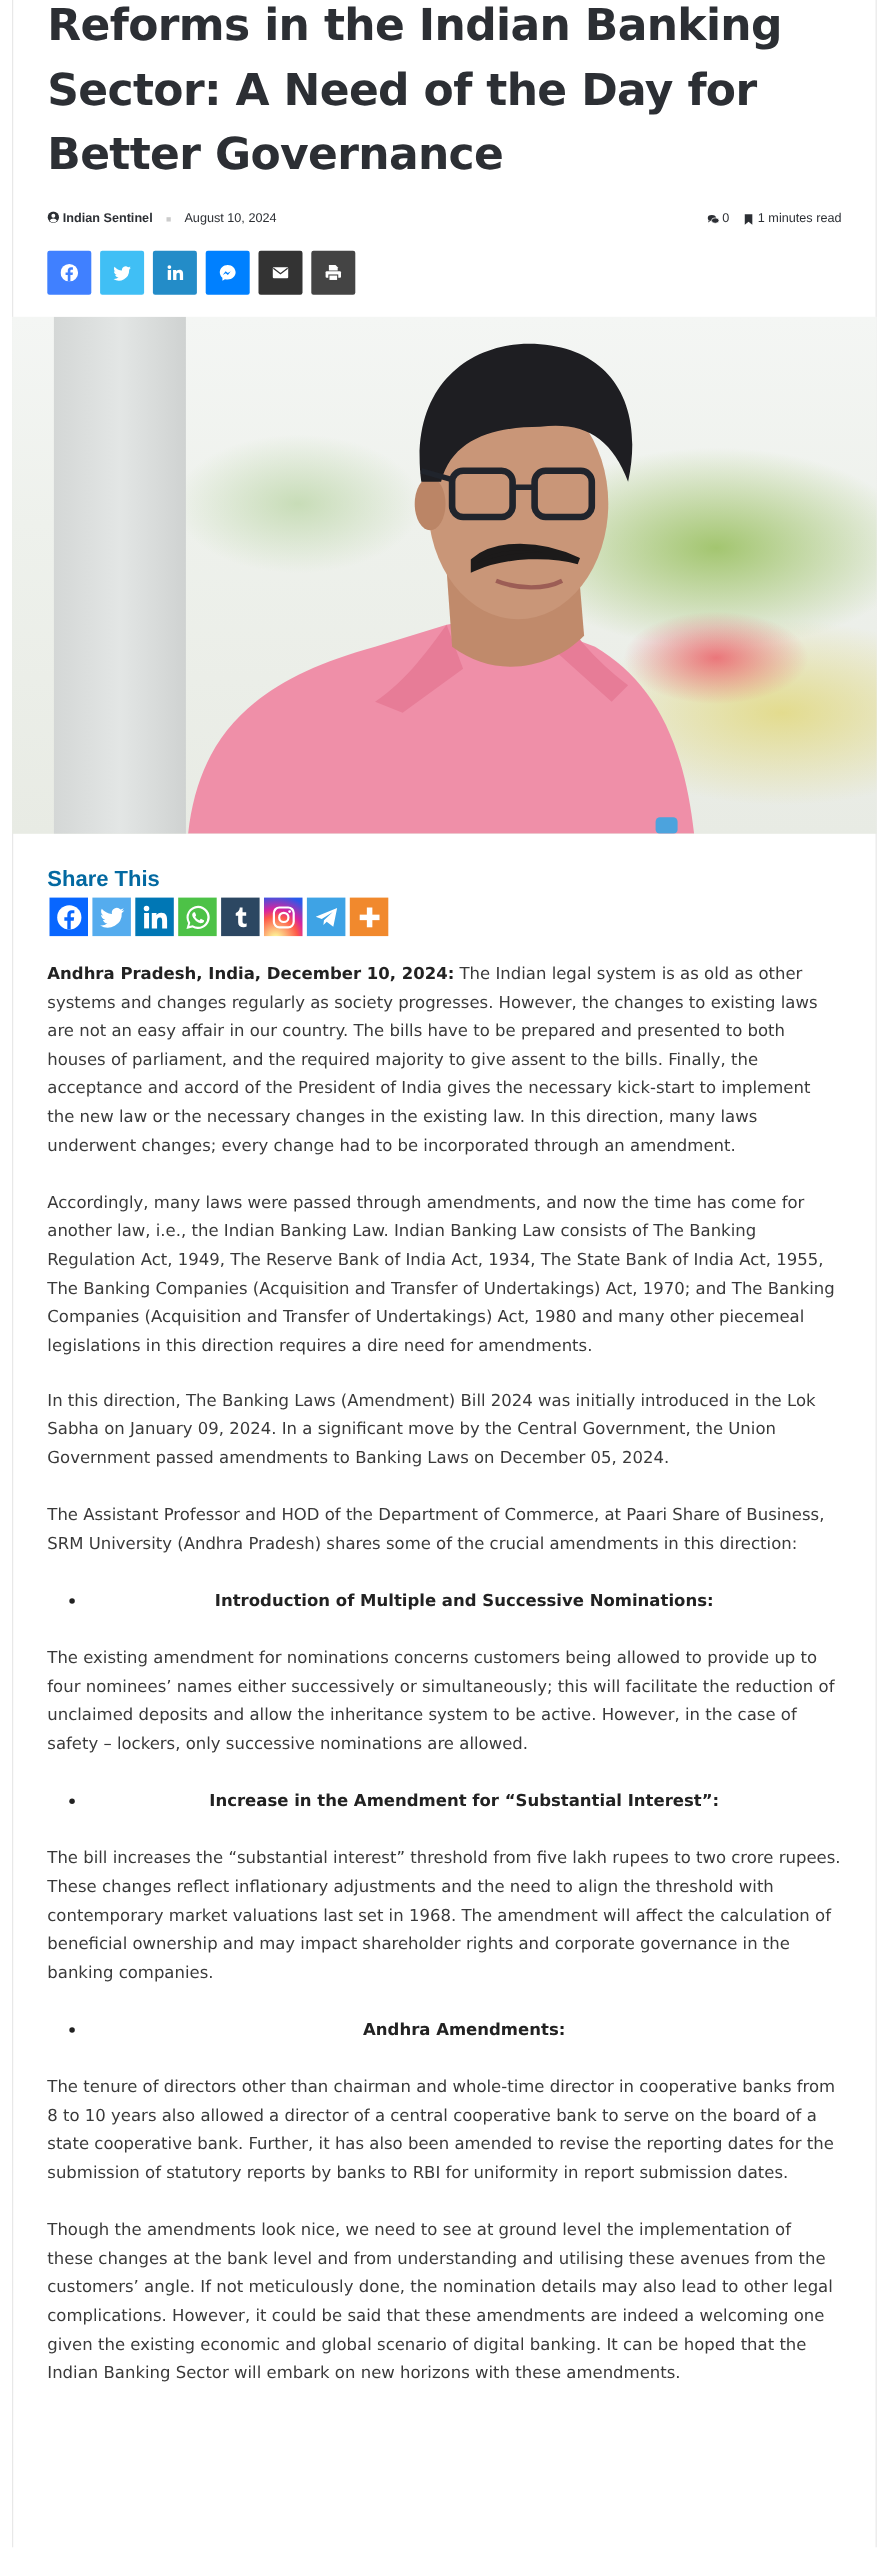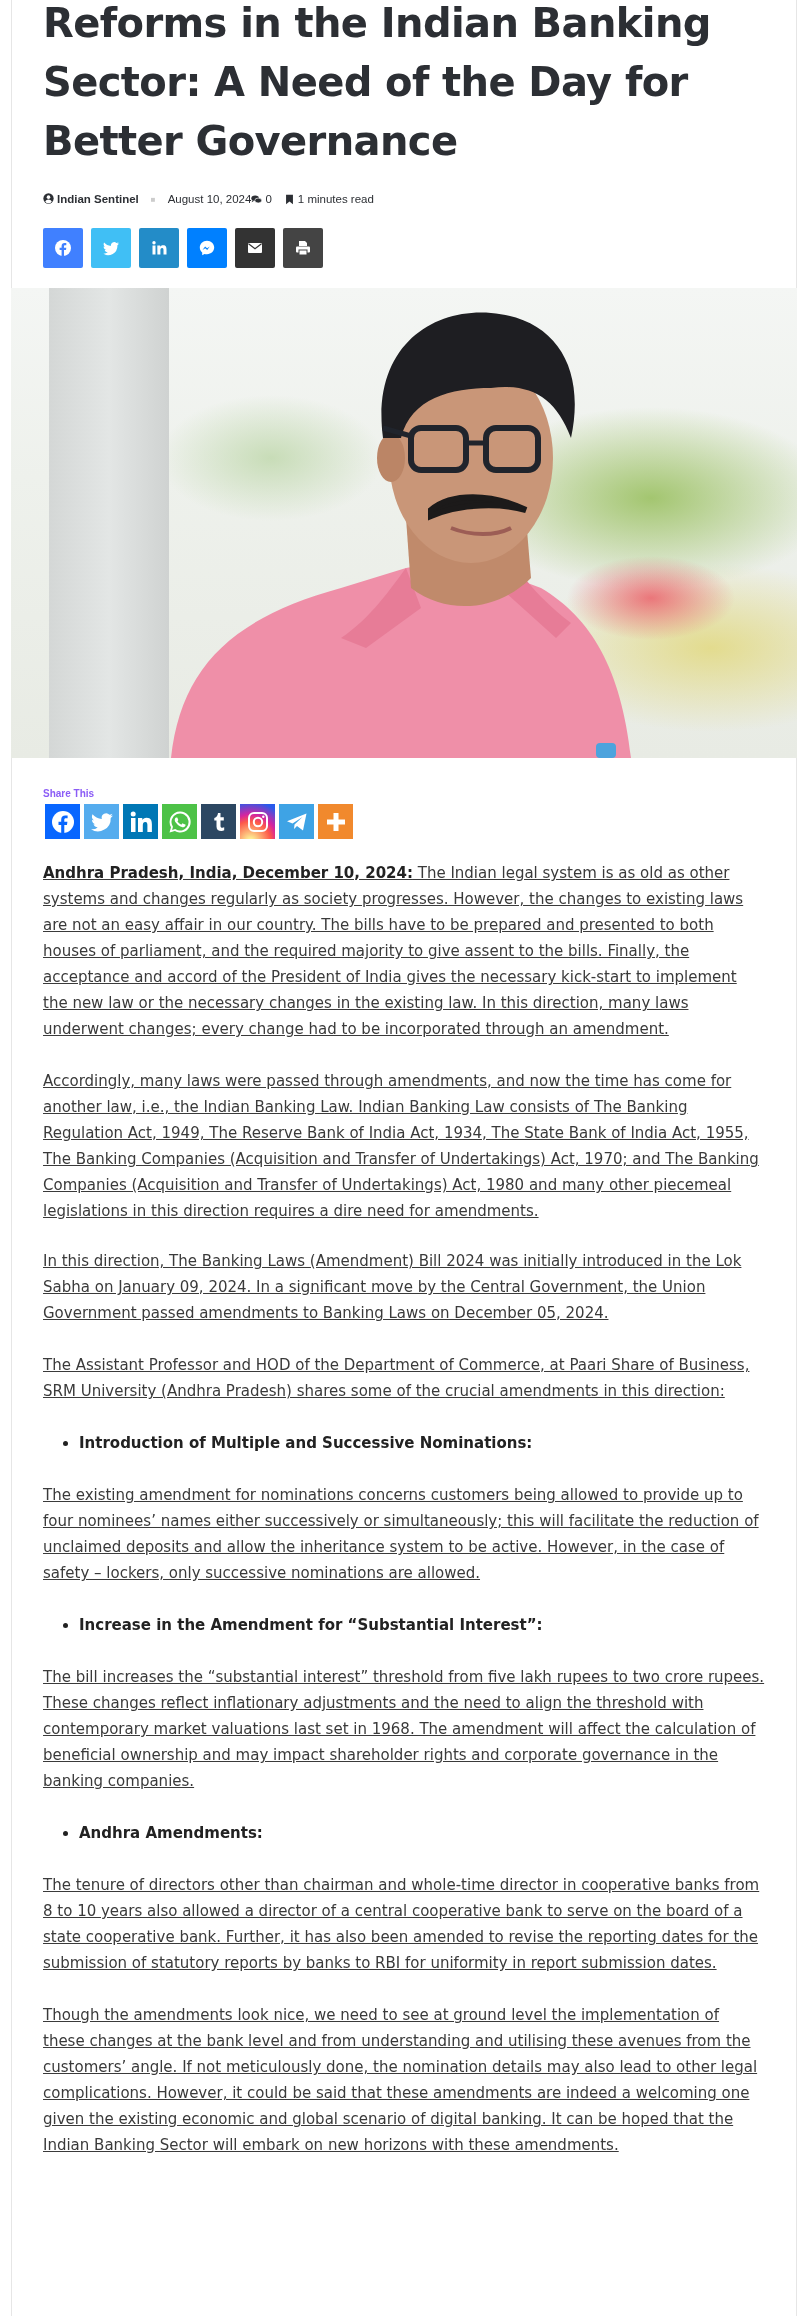--- a/index.html
+++ b/index.html
@@ -19,21 +19,21 @@
     font-family: "DejaVu Sans", sans-serif;
     font-weight: bold;
     font-size: 40px;
     line-height: 59px;
     color: #2c2f34;
     letter-spacing: -0.6px;
     padding-top: 0px;
     margin-top: -6px;
   }
   .meta {
-    display: flex; align-items: center;
+    display: flex; justify-content: space-between; align-items: center;
     margin-top: 20px;
     font-family: "Liberation Sans", sans-serif;
     font-size: 11.5px; color: #2c2f34;
     height: 16px;
   }
   .meta .left, .meta .right { display: flex; align-items: center; gap: 6px; }
   .meta .author { font-weight: bold; display:flex; align-items:center; gap:3px; color:#2c2f34; }
   .meta .sep { color: #ccc; font-size: 8px; margin: 0 6px; }
   .meta .date { color: #2c2f34; }
   .meta .right span { display:flex; align-items:center; gap:3px; }
@@ -56,32 +56,32 @@
       radial-gradient(ellipse 160px 90px at 260px 170px, rgba(190,215,170,0.8), rgba(190,215,170,0) 70%),
       linear-gradient(180deg, #f4f6f4 0%, #eef1ec 40%, #e8ebe4 100%);
   }
   .hero .pillar {
     position: absolute; left: 38px; top: 0; width: 120px; height: 470px;
     background: linear-gradient(90deg, #d4d7d6 0%, #e3e6e5 50%, #cfd2d1 100%);
   }
   .hero .person { position: absolute; left: 0; top: 0; width: 786px; height: 470px; }
   .share-this { margin-top: 30px; }
   .share-this .label {
-    font-family: "Liberation Sans", sans-serif; font-weight: bold; font-size: 10px; color: #8b5cf6;
+    font-family: "Liberation Sans", sans-serif; font-weight: bold; font-size: 20px; color: #0369a1;
   }
   .share-icons { display: flex; gap: 4px; margin-top: 5px; margin-left: 2px; }
   .share-icons .ic {
     width: 35px; height: 35px; display: flex; align-items: center; justify-content: center; cursor: pointer;
   }
   .share-icons .ic svg { width: 24px; height: 24px; fill: #fff; }
   .article { margin-top: 21px; font-family: "DejaVu Sans", sans-serif; font-size: 15px; line-height: 26px; color: #3a3a3a; }
-  .article p { margin-bottom: 26px; text-decoration: underline; }
+  .article p { margin-bottom: 26px; }
   .article p.gap-extra { margin-bottom: 24px; }
   .article b { color: #222; font-weight: bold; }
-  .article ul { list-style: none; margin: 0 0 26px 0; padding-left: 36px; }
+  .article ul { list-style: none; margin: 0 0 26px 0; padding-left: 36px; text-align: center; }
   .article ul li { position: relative; font-weight: bold; color: #222; font-size: 15px; }
   .article ul li::before {
     content: ""; position: absolute; left: -16px; top: 11px; width: 5px; height: 5px; border-radius: 50%; background: #222;
   }
 </style>
 </head>
 <body>
 
 <div class="card">
   <div class="inner">

